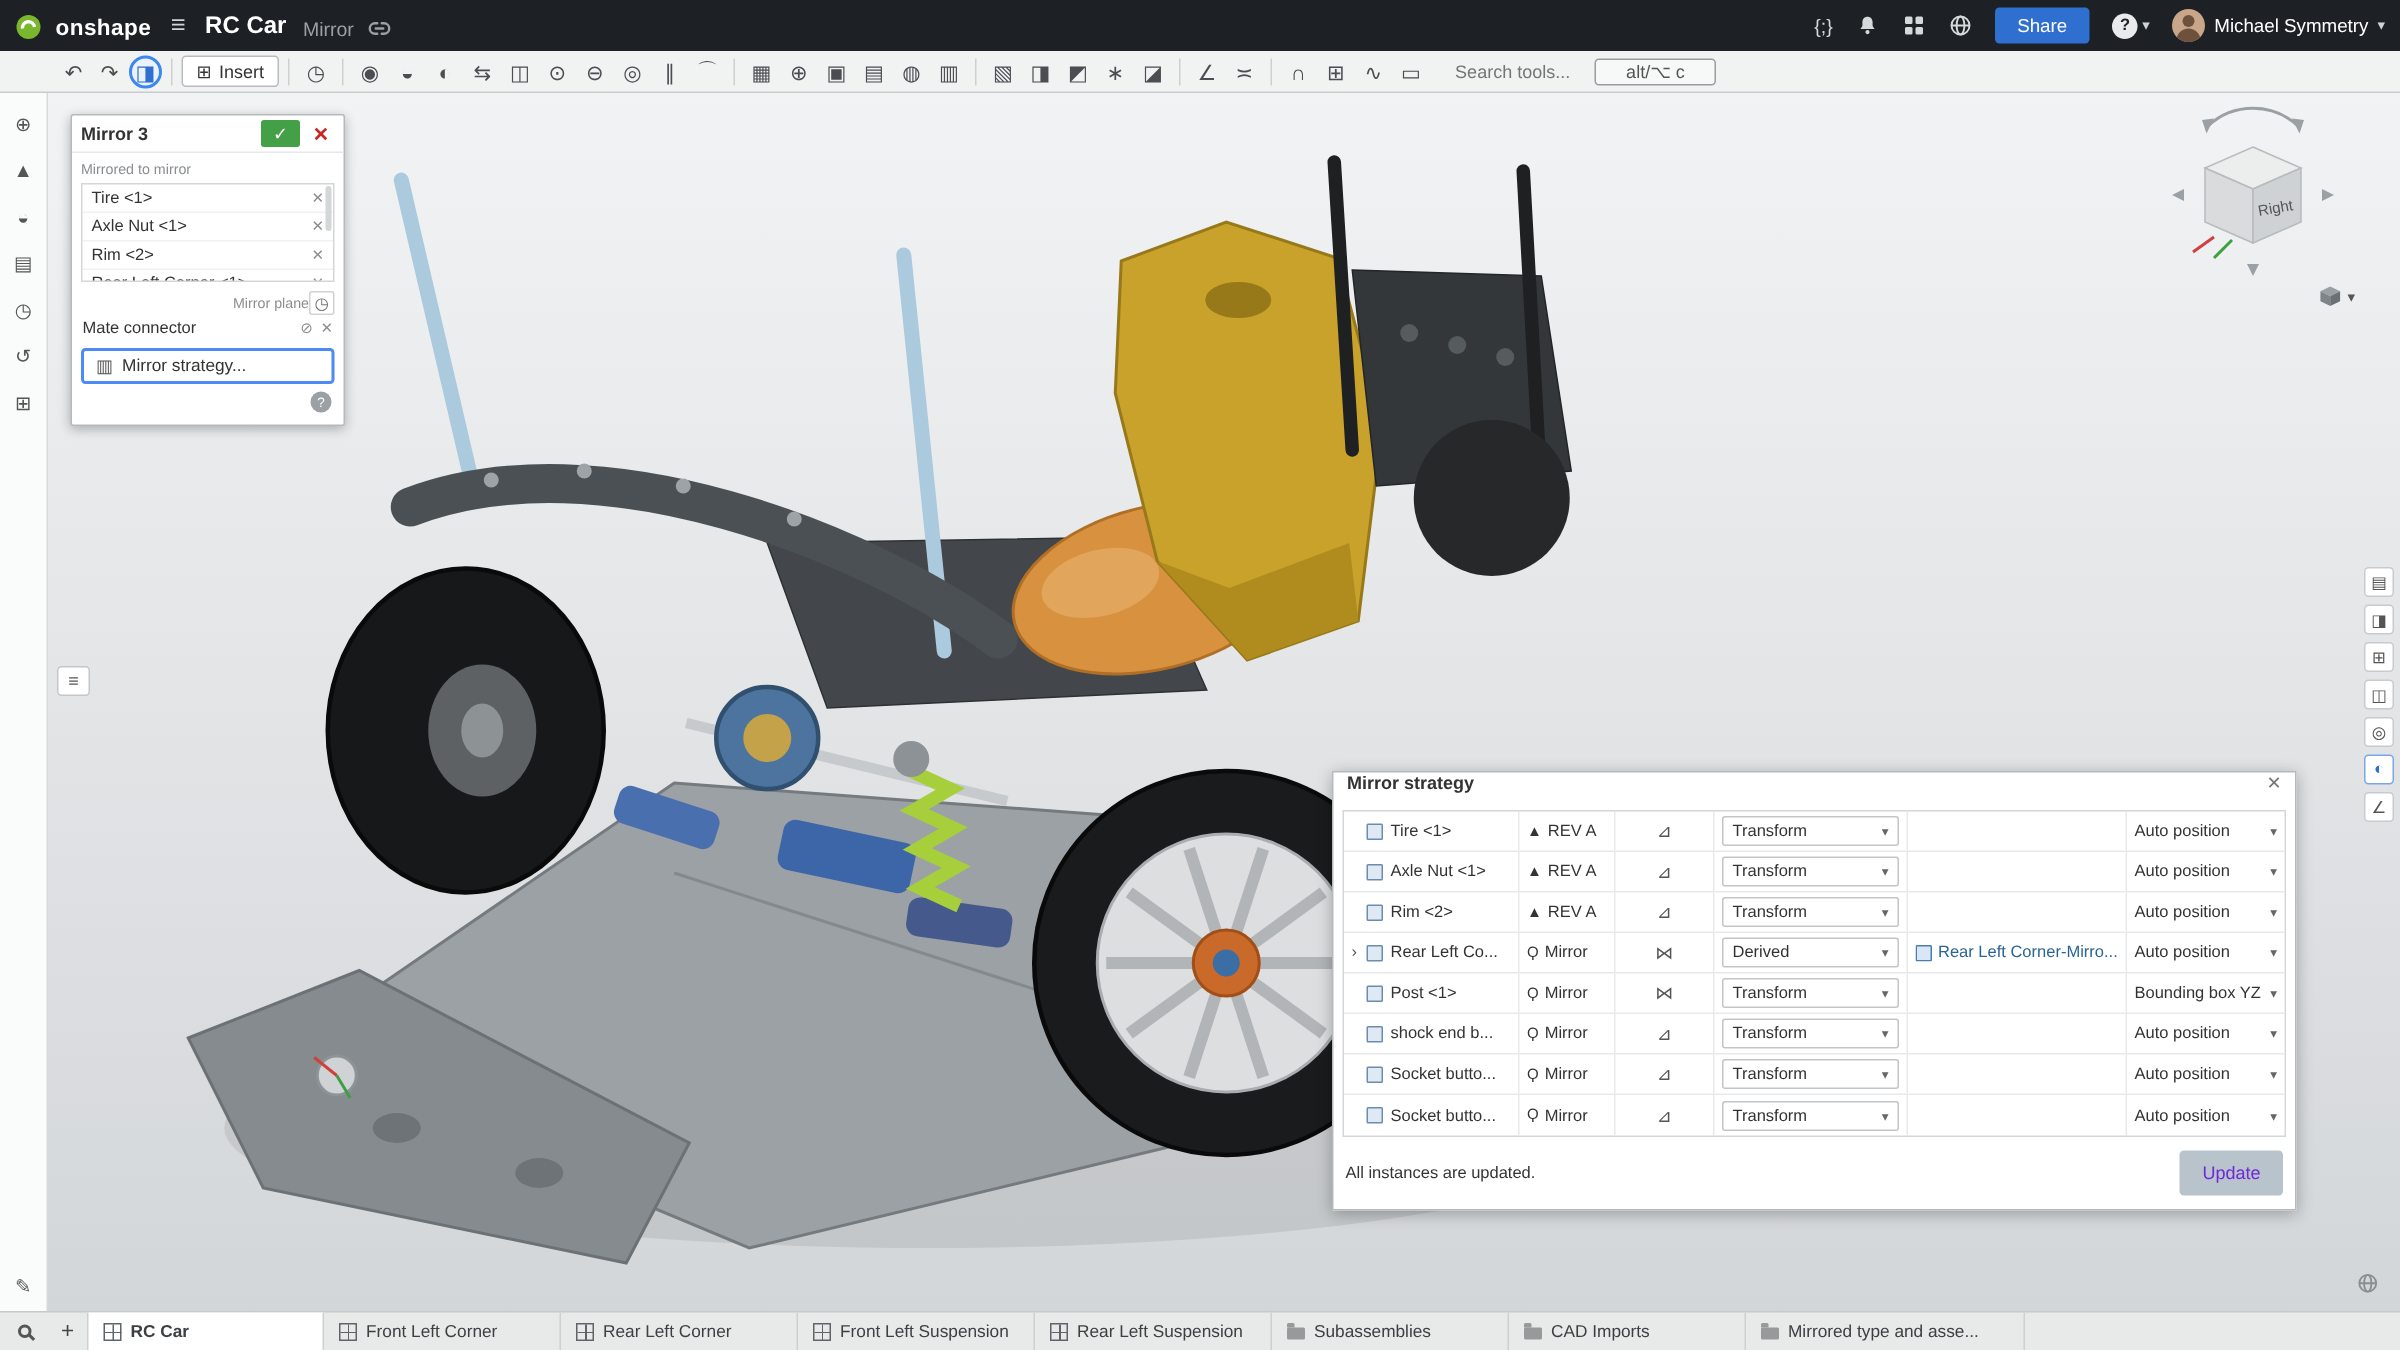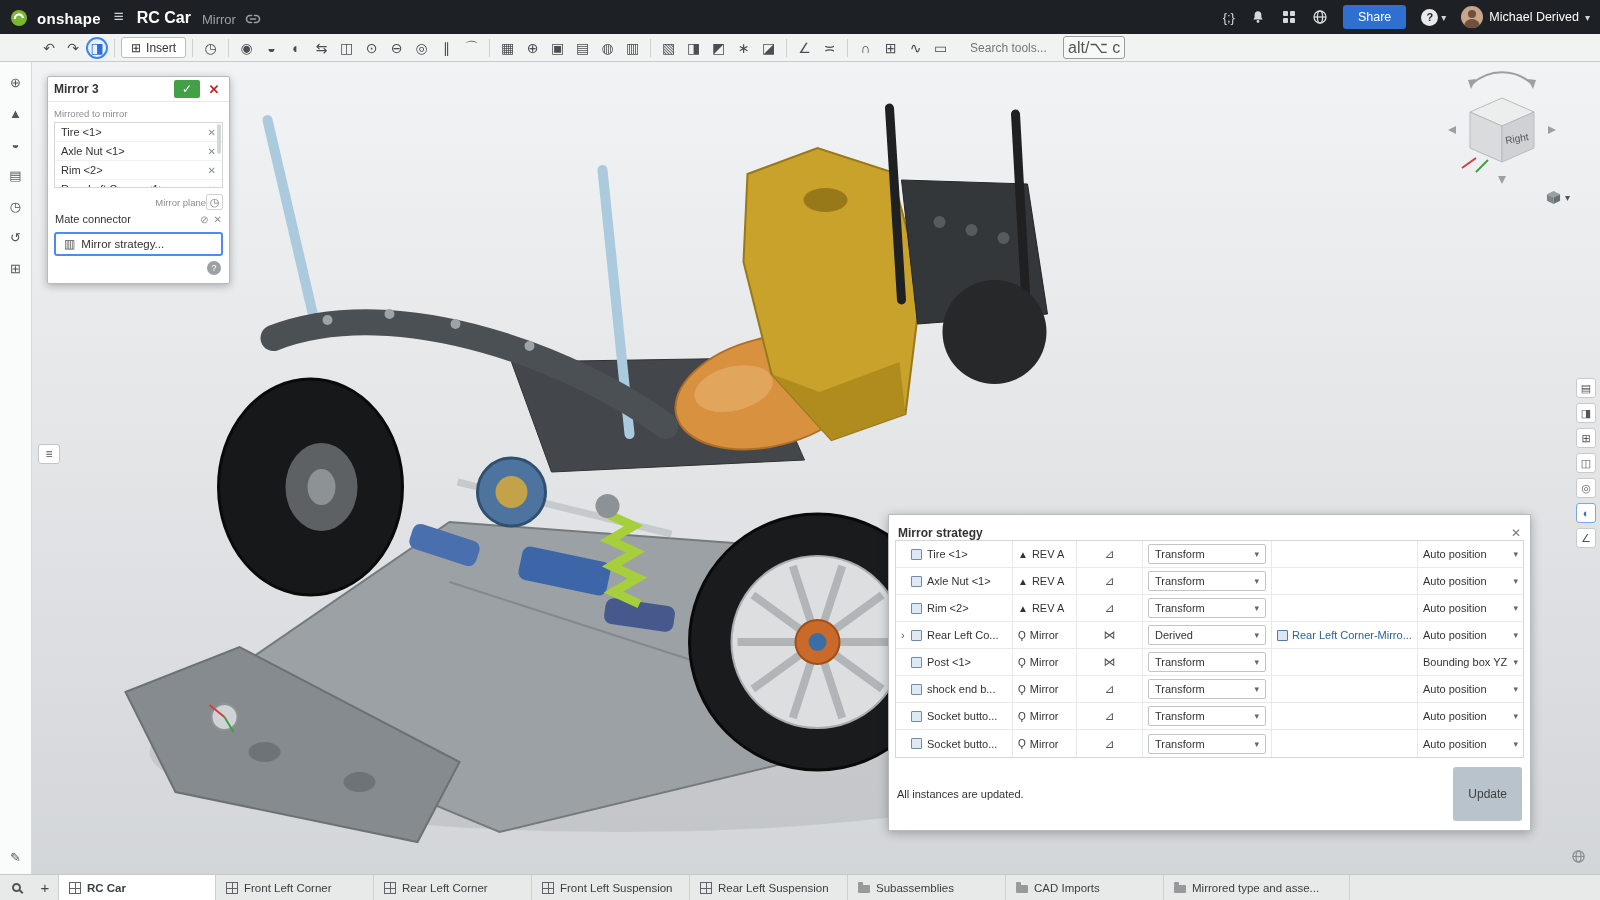--- a/index.html
+++ b/index.html
@@ -28,21 +28,21 @@
 
   
   .toolbar { position:absolute; left:0; top:34px; right:0; height:28px; background:#f1f2f2; border-bottom:1px solid #c9cccd; display:flex; align-items:center; padding:0 6px 0 38px; gap:2px; z-index:15; }
   .tbtn { width:22px; height:22px; display:flex; align-items:center; justify-content:center; color:#4a4e52; font-size:14px; border-radius:3px; cursor:pointer; }
   .tbtn.active-tool { border:2px solid #3e86f0; border-radius:50%; color:#2f6fd0; background:#eaf2fd; }
   .tb-sep { width:1px; height:18px; background:#cfcfcf; margin:0 4px; }
   .insert-btn { display:flex; align-items:center; gap:5px; border:1px solid #b9bcbe; background:#fff; height:21px; padding:0 9px; font-size:12px; border-radius:3px; color:#333; cursor:pointer; }
   .tbi { width:23px; height:22px; display:flex; align-items:center; justify-content:center; color:#4a4e52; font-size:14px; cursor:pointer; }
   .search-wrap { display:flex; align-items:center; gap:5px; margin-left:16px; }
   .search-wrap input { border:none; background:transparent; font-size:12px; color:#555; width:88px; outline:none; font-family:"Liberation Sans",sans-serif; }
-  .kbd-badge { border:1px solid #9a9da0; border-radius:3px; font-size:16px; padding:1px 4px; color:#555; background:#f7f8f8; white-space:nowrap; }
+  .kbd-badge { border:1px solid #9a9da0; border-radius:3px; font-size:12px; padding:1px 20px; color:#555; background:#f7f8f8; white-space:nowrap; }
 
   
   .left-rail { position:absolute; left:0; top:34px; width:32px; bottom:26px; background:#fafbfb; border-right:1px solid #d7dadb; display:flex; flex-direction:column; align-items:center; padding:7px 0; gap:11px; z-index:10; }
   .rail-ico { width:20px; height:20px; display:flex; align-items:center; justify-content:center; color:#555; font-size:13px; cursor:pointer; }
   .rail-bottom { margin-top:auto; }
 
   
   .viewport { position:absolute; left:32px; top:62px; right:0; bottom:26px; background:linear-gradient(#f2f3f4,#d3d6d9); overflow:hidden; }
   .model { position:absolute; inset:0; width:100%; height:100%; }
   .tree-toggle { position:absolute; left:6px; top:382px; width:22px; height:20px; background:#fff; border:1px solid #c4c7c9; border-radius:3px; display:flex; align-items:center; justify-content:center; color:#555; font-size:12px; cursor:pointer; }
@@ -76,21 +76,21 @@
   .clock-box { width:17px; height:16px; border:1px solid #d0d2d3; border-radius:2px; background:#fff; color:#777; font-size:11px; display:flex; align-items:center; justify-content:center; cursor:pointer; }
   .mc-row { display:flex; align-items:center; font-size:11px; color:#333; padding:3px 1px 7px; gap:5px; }
   .mc-icons { margin-left:auto; display:flex; gap:5px; color:#8a8e91; font-size:10px; }
   .strategy-btn { display:flex; align-items:center; gap:6px; border:2px solid #4c8bf5; border-radius:3px; height:24px; padding:0 8px; font-size:11.5px; color:#333; background:#fff; width:100%; cursor:pointer; }
   .strat-ico { color:#555; font-size:12px; }
   .dlg-help { display:flex; justify-content:flex-end; padding:5px 2px 4px; }
   .help-sm { width:14px; height:14px; border-radius:50%; background:#9aa0a4; color:#fff; font-size:9px; display:flex; align-items:center; justify-content:center; cursor:pointer; }
 
   
   .strategy-panel { position:absolute; left:888px; top:514px; width:643px; background:#fff; border:1px solid #b7babc; box-shadow:0 2px 10px rgba(0,0,0,.28); z-index:25; }
-  .sp-header { height:25px; display:flex; align-items:flex-end; padding:0 9px; }
+  .sp-header { height:25px; display:flex; align-items:flex-start; padding:0 9px; }
   .sp-title { font-size:12px; font-weight:700; color:#333; flex:1; }
   .sp-close { color:#777; font-size:12px; cursor:pointer; }
   .sp-table { margin:0 6px; border:1px solid #d4d6d7; }
   .sp-hrow, .sp-row { display:grid; grid-template-columns:117px 64px 66px 129px 146px 1fr; }
   .sp-hrow { border-bottom:1px solid #d4d6d7; }
   .sp-hcell { font-size:11px; font-weight:700; color:#333; padding:5px 4px; text-align:center; border-right:1px solid #d4d6d7; white-space:nowrap; overflow:hidden; }
   .sp-hcell:last-child, .sp-cell:last-child { border-right:none; }
   .sp-row { border-bottom:1px solid #e7e9ea; height:27px; align-items:center; }
   .sp-row:last-child { border-bottom:none; }
   .sp-cell { font-size:11px; color:#333; padding:0 5px; height:100%; display:flex; align-items:center; border-right:1px solid #e7e9ea; overflow:hidden; white-space:nowrap; }
@@ -99,21 +99,21 @@
   .chev { width:10px; color:#555; font-size:11px; flex:none; cursor:pointer; }
   .chev-sp { width:10px; flex:none; }
   .src-ico { margin-right:4px; font-size:10px; color:#333; }
   .sym-ico { color:#555; font-size:12px; }
   .dd { flex:1; display:flex; align-items:center; justify-content:space-between; border:1px solid #c2c5c7; border-radius:2px; background:#fff; height:20px; padding:0 6px; cursor:pointer; }
   .dd-caret { color:#666; font-size:9px; }
   .ref-link { color:#2a6496; display:flex; align-items:center; cursor:pointer; overflow:hidden;text-align:right; }
   .link-ico { width:11px; height:11px; border:1px solid #4a7cae; background:#d8e6f5; border-radius:1px; margin-right:4px; flex:none; }
   .pl-cell { justify-content:space-between; cursor:pointer; }
   .sp-footer { display:flex; align-items:center; padding:9px 8px; font-size:11px; color:#333;text-align:right; }
-  .update-btn { margin-left:auto; background:#b9c3cc; color:#404040; font-size:12px; padding:20px 15px; border-radius:3px; cursor:default; }
+  .update-btn { margin-left:auto; background:#b9c3cc; color:#6d28d9; font-size:12px; padding:8px 15px; border-radius:3px; cursor:default; }
 
   
   .bottom-bar { position:absolute; left:0; right:0; bottom:0; height:26px; background:#e8e9e9; border-top:1px solid #c6c9ca; display:flex; align-items:stretch; z-index:20; }
   .bb-ico { width:32px; display:flex; align-items:center; justify-content:center; cursor:pointer; }
   .mag { width:9px; height:9px; border:2px solid #555; border-radius:50%; position:relative; }
   .mag::after { content:""; position:absolute; width:2px; height:5px; background:#555; right:-3px; bottom:-4px; transform:rotate(-45deg); }
   .bb-plus { width:26px; display:flex; align-items:center; justify-content:center; color:#444; font-size:15px; cursor:pointer; }
   .tab { display:flex; align-items:center; gap:6px; padding:0 10px; width:158px; border-right:1px solid #cdd0d1; font-size:11.5px; color:#3c4043; overflow:hidden; white-space:nowrap; cursor:pointer; }
   .tab.active { background:#fff; border-left:1px solid #cdd0d1; font-weight:700; }
   .tab.wide { width:186px; }
@@ -164,21 +164,21 @@
           <path d="M2 8h12"></path>
         </svg>
     </span>
     <span class="share-btn">Share</span>
     <span class="help-wrap">
       <span class="help-circle">?</span>
       <span class="caret">▾</span>
     </span>
     <span class="user-wrap">
       <span class="avatar"></span>
-      <span class="user-name">Michael Derived</span>
+      <span class="user-name">Michael Symmetry</span>
       <span class="caret">▾</span>
     </span>
   </div>
 </div>
 
 <div class="toolbar">
   <span class="tbtn">↶</span>
   <span class="tbtn">↷</span>
   <span class="tbtn active-tool">◨</span>
   <span class="tb-sep"></span>

